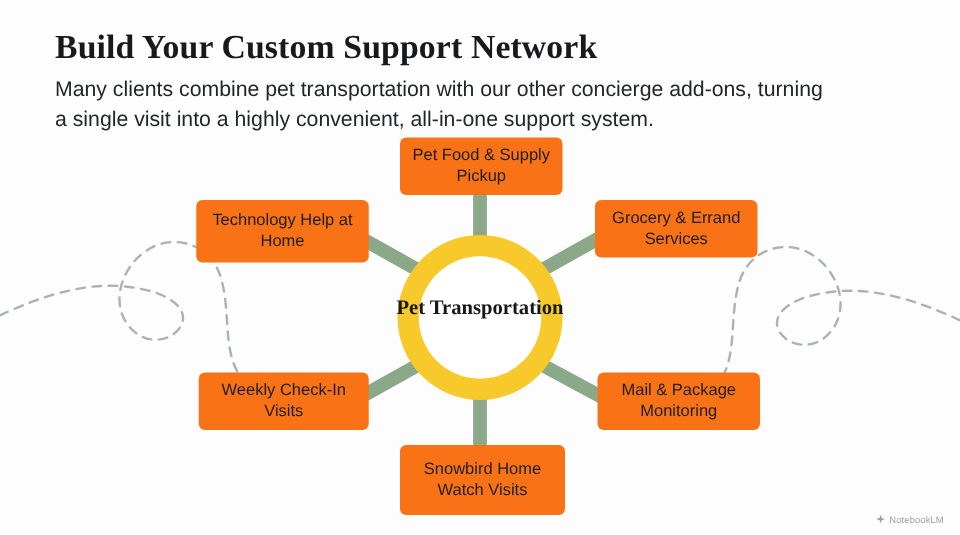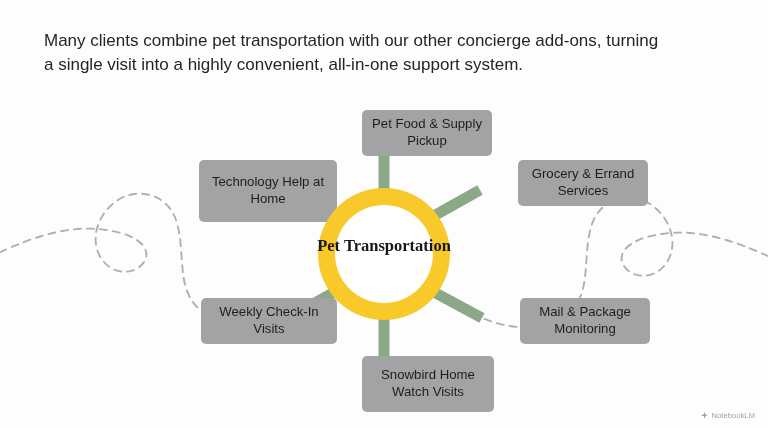--- a/index.html
+++ b/index.html
@@ -104,48 +104,47 @@
     text-align: center;
     color: #16181a;
     width: 150px;
     position: relative;
     z-index: 5;
   }
 
   
   .node {
     position: absolute;
-    background: #a3a3a3;
+    background: #f97316;
     border-radius: 5px;
     display: flex;
     align-items: center;
     justify-content: center;
     text-align: center;
     font-family: "Liberation Sans", sans-serif;
     font-size: 13.2px;
     font-weight: 400;
     line-height: 1.28;
     color: #1b1e21;
     padding: 6px 10px;
     z-index: 3;
-    margin-left: 42px;
   }
 
   
   #node-0 { left: 320px; top: 110px; width: 130px; height: 46px; }
   
   #node-1 { left: 476px; top: 160px; width: 130px; height: 46px; }
   
   #node-2 { left: 478px; top: 298px; width: 130px; height: 46px; }
   
   #node-3 { left: 320px; top: 356px; width: 132px; height: 56px; }
   
   #node-4 { left: 159px; top: 298px; width: 136px; height: 46px; }
   
-  #node-5 { left: 157px; top: 160px; width: 138px; height: 62px; }
+  #node-5 { left: 157px; top: 160px; width: 138px; height: 50px; }
 
   
   #watermark {
     position: absolute;
     right: 13px;
     bottom: 8px;
     display: flex;
     align-items: center;
     gap: 2px;
     opacity: 0.55;
@@ -160,20 +159,21 @@
   }
 
   #watermark-icon { display: block; }
 </style>
 </head>
 <body>
 
 <div id="slide">
 
   <div id="header">
+    <div id="page-title">Build Your Custom Support Network</div>
     <div id="subtitle">Many clients combine pet transportation with our other concierge add-ons, turning a single visit into a highly convenient, all-in-one support system.</div>
   </div>
 
   <div id="diagram">
 
     <svg id="deco-svg" viewBox="0 0 768 428" xmlns="http://www.w3.org/2000/svg">
       <g fill="none" stroke="#9AA5A8" stroke-width="1.9" stroke-dasharray="7 6" stroke-linecap="round" opacity="0.85">
 
         <path d="M -12 258
                  C 40 232, 78 224, 112 231

